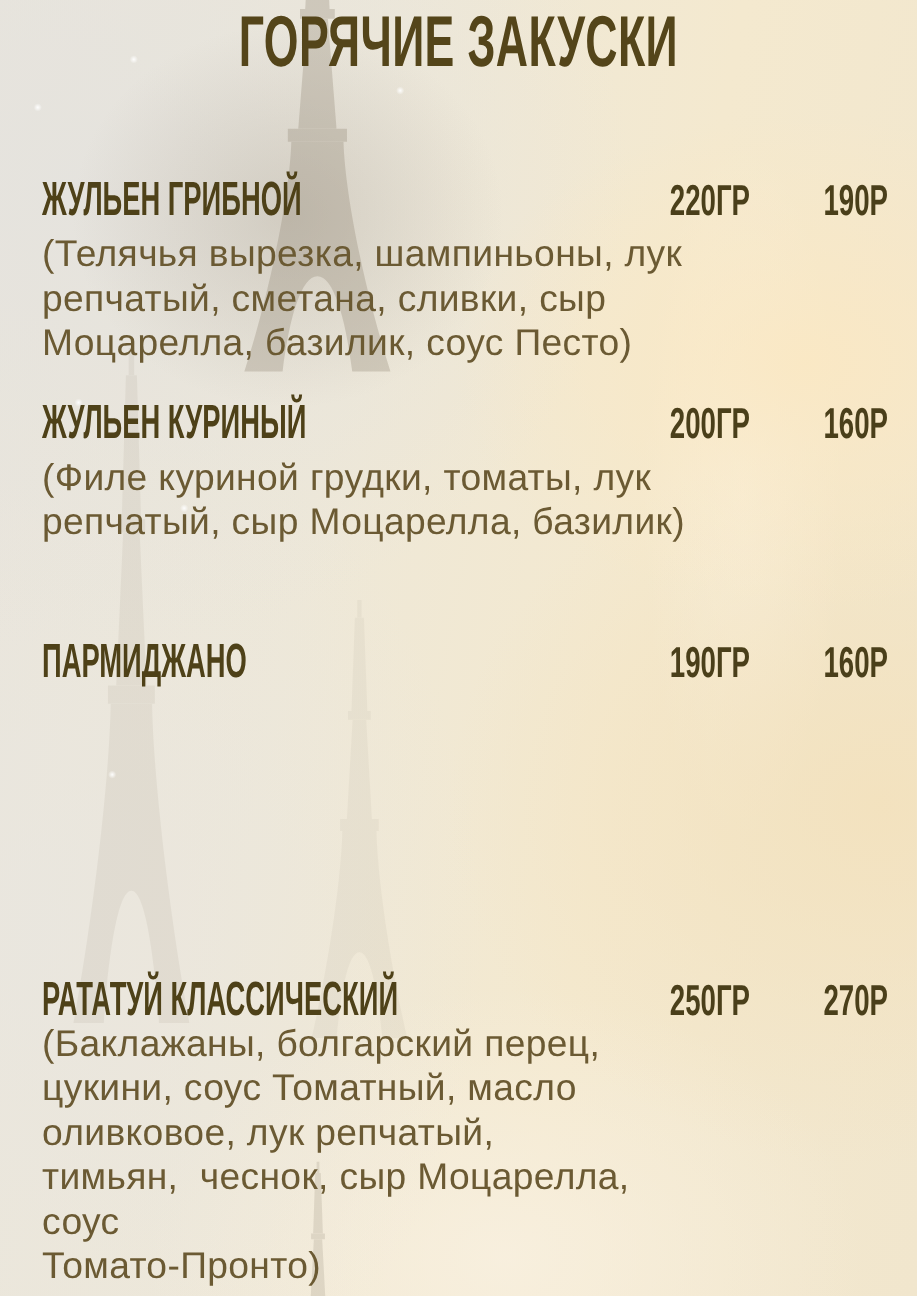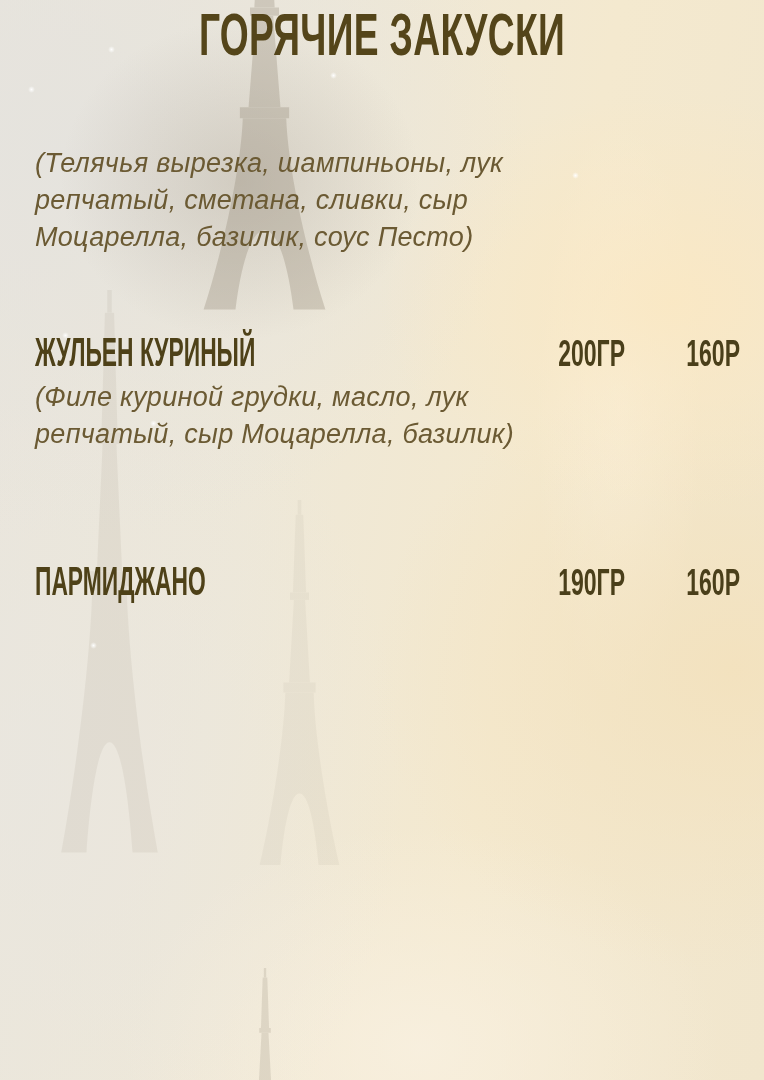--- a/index.html
+++ b/index.html
@@ -39,40 +39,40 @@
   .menu-title{
     position:absolute;top:0;left:0;right:0;margin:0;
     text-align:center;font-weight:bold;font-size:60px;line-height:70px;
     color:var(--heading,#54451a);
     transform:scaleX(.62);transform-origin:50% 50%;
     white-space:nowrap;letter-spacing:.5px;
   }
 
   
   .item{position:absolute;left:35px;width:705px;}
-  .item-1{top:142px;} .item-2{top:328px;} .item-3{top:557px;} .item-4{top:809px;}
+  .item-1{top:142px;} .item-2{top:328px;} .item-3{top:527px;} .item-4{top:809px;}
   .item-header{display:flex;align-items:baseline;height:48px;}
   .item-name{
     flex:1 1 0;min-width:0;margin:0;
     font-size:40px;line-height:48px;font-weight:bold;
     color:var(--item-name,#4e4118);
     transform:scaleX(.57);transform-origin:0 100%;
     white-space:nowrap;
   }
   .item-weight,.item-price{
     font-size:36px;line-height:48px;font-weight:bold;
     color:var(--numbers,#4a3f1a);
     text-align:right;white-space:nowrap;
     transform:scaleX(.64);transform-origin:100% 100%;
   }
   .item-weight{flex:0 0 105px;}
   .item-price{flex:0 0 115px;}
   .item-desc{
     margin:3px 0 0 0;max-width:560px;
-    font-size:27px;line-height:37px;font-style:italic;letter-spacing:.3px;
+    font-size:31px;line-height:37px;letter-spacing:.3px;
     color:var(--description,#6b5a33);
     white-space:pre-wrap;
   }
   .item-4 .item-desc{margin-top:-6px;}
 </style>
 </head>
 <body>
 
 <svg width="0" height="0" style="position:absolute">
   <defs>
@@ -109,37 +109,54 @@
   <span class="sparkle" style="left:330px;top:72px"></span>
   <span class="sparkle" style="left:62px;top:332px"></span>
   <span class="sparkle" style="left:150px;top:420px"></span>
   <span class="sparkle" style="left:242px;top:352px"></span>
   <span class="sparkle" style="left:90px;top:642px"></span>
   <span class="sparkle" style="left:572px;top:172px"></span>
 
   <h1 class="menu-title">ГОРЯЧИЕ ЗАКУСКИ</h1>
 
   <section class="item item-1">
+    <div class="item-header">
+      <h2 class="item-name">ЖУЛЬЕН ГРИБНОЙ</h2>
+      <span class="item-weight">220ГР</span>
+      <span class="item-price">190Р</span>
+    </div>
     <p class="item-desc">(Телячья вырезка, шампиньоны, лук
 репчатый, сметана, сливки, сыр
 Моцарелла, базилик, соус Песто)</p>
   </section>
 
   <section class="item item-2">
     <div class="item-header">
       <h2 class="item-name">ЖУЛЬЕН КУРИНЫЙ</h2>
       <span class="item-weight">200ГР</span>
       <span class="item-price">160Р</span>
     </div>
-    <p class="item-desc">(Филе куриной грудки, масло, лук
+    <p class="item-desc">(Филе куриной грудки, томаты, лук
 репчатый, сыр Моцарелла, базилик)</p>
   </section>
 
   <section class="item item-3">
     <div class="item-header">
       <h2 class="item-name">ПАРМИДЖАНО</h2>
       <span class="item-weight">190ГР</span>
       <span class="item-price">160Р</span>
     </div>
   </section>
 
+  <section class="item item-4">
+    <div class="item-header">
+      <h2 class="item-name">РАТАТУЙ КЛАССИЧЕСКИЙ</h2>
+      <span class="item-weight">250ГР</span>
+      <span class="item-price">270Р</span>
+    </div>
+    <p class="item-desc">(Баклажаны, болгарский перец,
+цукини, соус Томатный, масло
+оливковое, лук репчатый,
+тимьян,  чеснок, сыр Моцарелла, соус
+Томато-Пронто)</p>
+  </section>
 
 </div>
 
 </body></html>

